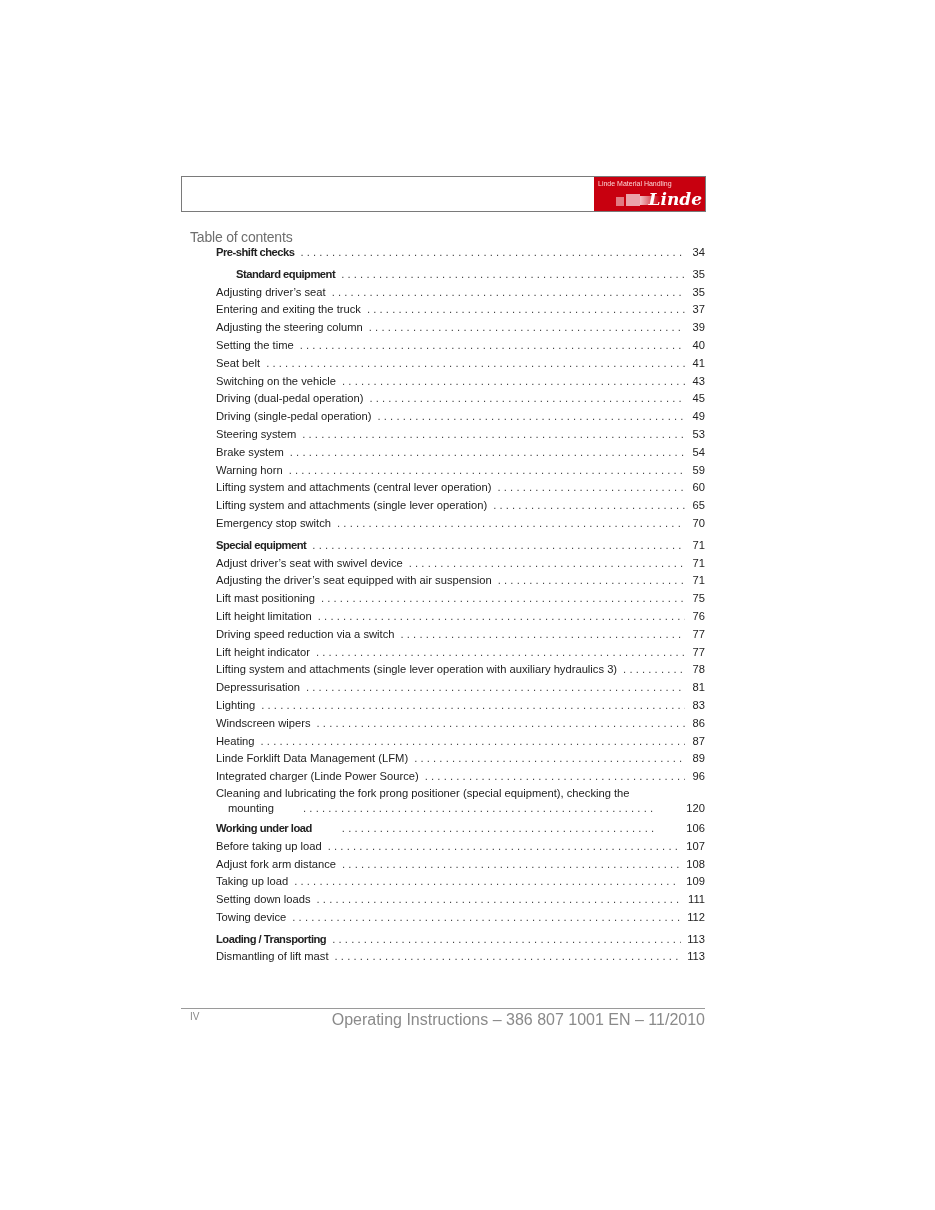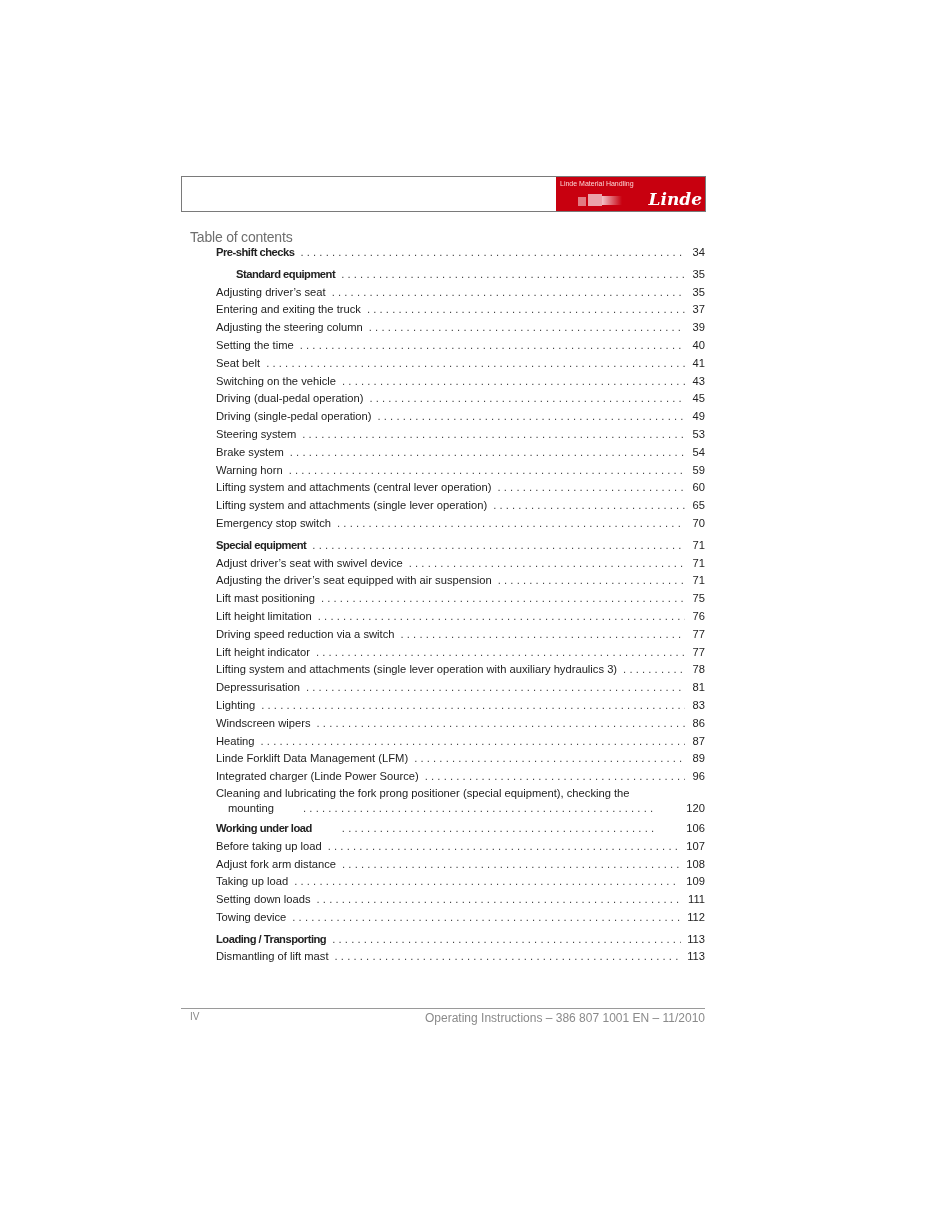--- a/index.html
+++ b/index.html
@@ -1,38 +1,38 @@
 <!DOCTYPE html>
 <html><head>
 <meta charset="utf-8">
 <style>
   html, body { margin:0; padding:0; background:#ffffff; }
   body { width:935px; height:1210px; position:relative; font-family:"Liberation Sans", sans-serif; color:#222; }
   .header-box { position:absolute; left:181px; top:176px; width:523px; height:34px; border:1px solid #7a7a7a; box-sizing:content-box; }
   .header-title { position:absolute; left:8px; top:16px; font-size:14px; color:#6e6e6e; letter-spacing:-0.2px;margin-top:36px; }
-  .logo { position:absolute; right:0; top:0; width:149px; height:34px; background:#c8000f; overflow:hidden; }
+  .logo { position:absolute; right:0; top:0; width:111px; height:34px; background:#c8000f; overflow:hidden; }
   .logo-sub { position:absolute; left:4px; top:3px; font-size:7px; color:#fbd5d5; }
   .logo-word { position:absolute; right:3px; top:12px; font-family:"DejaVu Serif", serif; font-style:italic; font-weight:bold; font-size:17px; color:#ffffff; }
   .logo-bar1 { position:absolute; left:22px; top:20px; width:8px; height:9px; background:#e27a82; }
   .logo-bar2 { position:absolute; left:32px; top:17px; width:14px; height:12px; background:#eaa3a9; }
   .logo-bar3 { position:absolute; left:46px; top:19px; width:20px; height:9px; background:linear-gradient(90deg,#f2c3c7,#c8000f); }
   .toc { position:absolute; left:216px; top:244px; width:489px; }
   .row { position:relative; display:flex; align-items:center; font-size:11.2px; line-height:17.8px; height:17.8px; white-space:nowrap; }
   .row.section { font-weight:bold; letter-spacing:-0.5px; margin-top:4px; }
   .row.section:first-child { margin-top:0; }
   .row .t { background:#fff; padding-right:6px; }
   .row .dots { flex:1; overflow:hidden; color:#444; letter-spacing:3.2px; font-weight:normal; }
   .row .dots::after { content:"....................................................................................................................................................................................."; }
   .row .p { padding-left:6px; font-weight:normal; letter-spacing:0; text-align:right; min-width:14px; }
   .row.wrap { height:auto; flex-direction:column; align-items:stretch; }
   .row.wrap .line1 { line-height:15px; }
   .row.wrap .line2 { display:flex; align-items:baseline; padding-left:12px; line-height:15px;gap:23px; }
   .footer-line { position:absolute; left:181px; top:1008px; width:524px; height:1px; background:#9a9a9a; }
   .footer-left { position:absolute; left:190px; top:1011px; font-size:10px; color:#8a8a8a; }
-  .footer-right { position:absolute; right:230px; top:1011px; font-size:12px; color:#8a8a8a; }
+  .footer-right { position:absolute; right:230px; top:1011px; font-size:16px; color:#8a8a8a; }
 </style>
 </head>
 <body>
 
 <div class="header-box">
   <div class="header-title">Table of contents</div>
   <div class="logo">
     <div class="logo-sub">Linde Material Handling</div>
     <div class="logo-bar1"></div>
     <div class="logo-bar2"></div>

